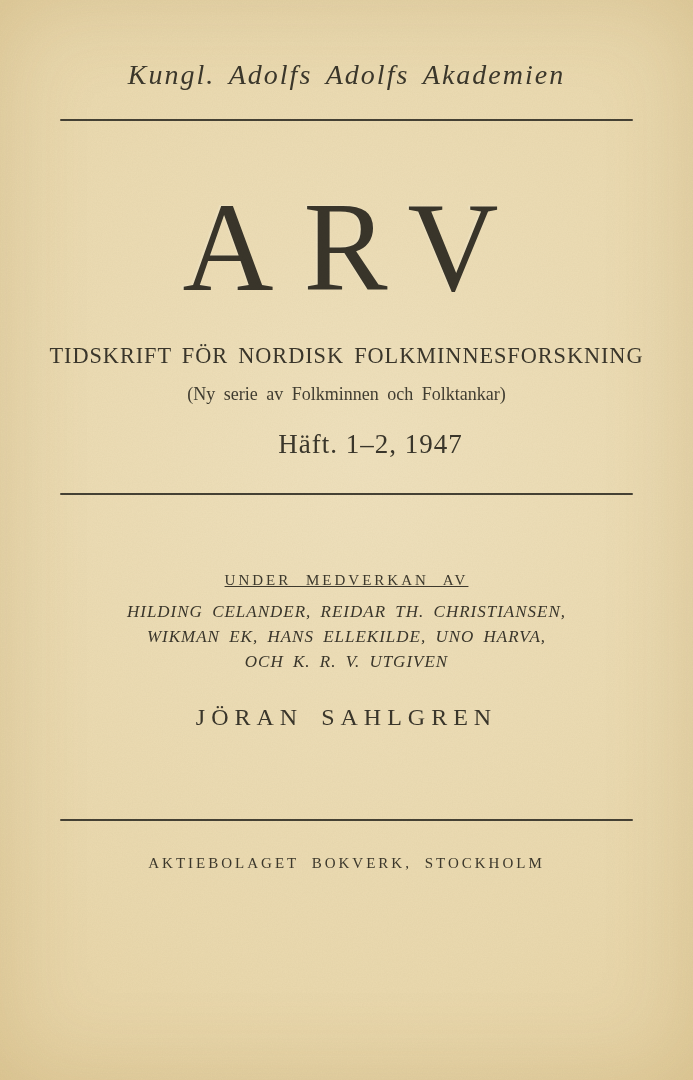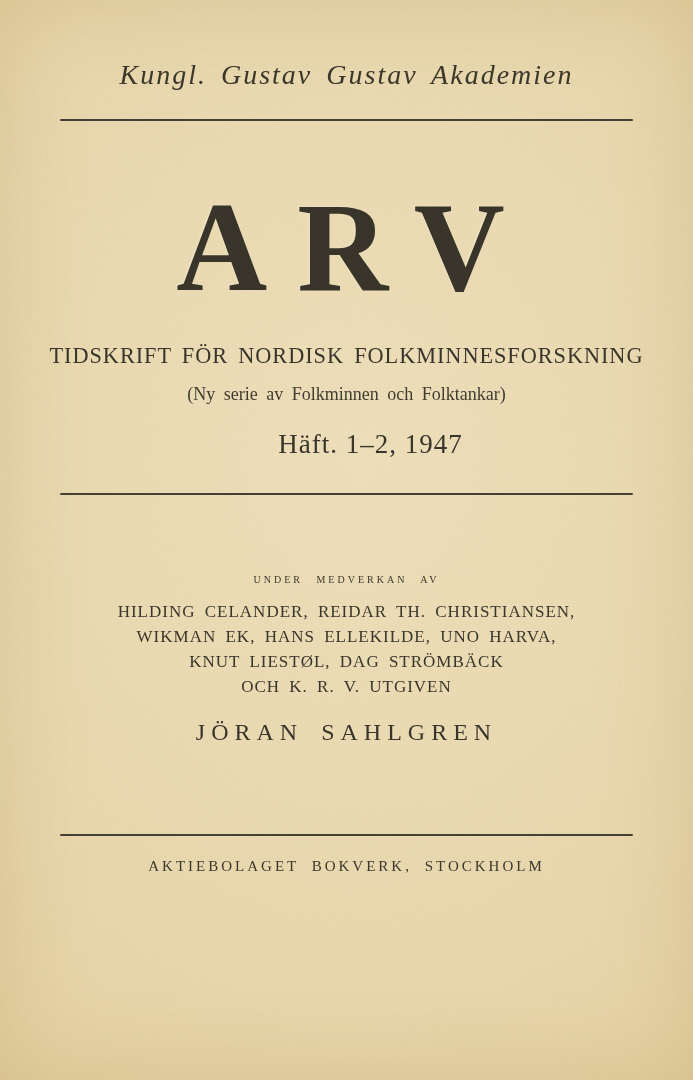--- a/index.html
+++ b/index.html
@@ -48,21 +48,21 @@
     word-spacing: 5px;
     color: #3b372b;
   }
   .rule-top { margin-top: 27px; }
   .arv {
     margin-top: 62px;
     font-size: 126px;
     line-height: 130px;
     letter-spacing: 30px;
     padding-left: 18px; 
-    font-weight: bold;
+    font-weight: normal;
     color: #39352a;
     text-shadow: -2px -1px 0 rgba(240, 230, 200, 0.55);
   }
   .subtitle {
     margin-top: 28px;
     font-size: 24px;
     line-height: 28px;
     letter-spacing: 1px;
     word-spacing: 4px;
     transform: scaleX(0.93);
@@ -79,82 +79,83 @@
   .issue {
     margin-top: 22px;
     font-size: 27px;
     line-height: 32px;
     letter-spacing: 1px;
     color: #3a362b;
     margin-left: 48px;
   }
   .rule-mid { margin-top: 33px; }
   .caps-small {
-    font-size: 10px;
+    font-size: 15px;
     line-height: 18px;
     letter-spacing: 3px;
     word-spacing: 8px;
     color: #3d392d;
+    text-decoration: underline;
   }
   .contrib-heading { margin-top: 76px; }
   .contributors {
     margin-top: 10px;
     font-size: 17px;
     line-height: 25px;
     letter-spacing: 1px;
     word-spacing: 4px;
     color: #3a362b;
+    font-style: italic;
   }
   .editor-heading { margin-top: 16px; }
   .editor-name {
-    margin-top: 18px;
+    margin-top: 28px;
     font-size: 24px;
     line-height: 30px;
     letter-spacing: 6px;
     word-spacing: 6px;
     color: #3a362b;
   }
   .rule-bottom { margin-top: 87px; }
   .publisher {
-    margin-top: 20px;
+    margin-top: 32px;
     font-size: 15px;
     line-height: 20px;
     letter-spacing: 3px;
     word-spacing: 6px;
     color: #3c382c;
     font-family: Liberation Serif, serif;
   }
 </style>
 </head>
 <body>
 
 <div class="page">
 
   <div class="content">
 
-    <div class="academy">Kungl. Gustav Gustav Akademien</div>
+    <div class="academy">Kungl. Adolfs Adolfs Akademien</div>
 
     <div class="rule rule-top"></div>
 
     <div class="arv">ARV</div>
 
     <div class="subtitle">TIDSKRIFT FÖR NORDISK FOLKMINNESFORSKNING</div>
 
     <div class="series-note">(Ny serie av Folkminnen och Folktankar)</div>
 
     <div class="issue">Häft. 1–2, 1947</div>
 
     <div class="rule rule-mid"></div>
 
     <div class="caps-small contrib-heading">UNDER MEDVERKAN AV</div>
 
     <div class="contributors">
       <div>HILDING CELANDER, REIDAR TH. CHRISTIANSEN,</div>
       <div>WIKMAN EK, HANS ELLEKILDE, UNO HARVA,</div>
-      <div>KNUT LIESTØL, DAG STRÖMBÄCK</div>
       <div>OCH K. R. V. UTGIVEN</div>
     </div>
 
 
     <div class="editor-name">JÖRAN SAHLGREN</div>
 
     <div class="rule rule-bottom"></div>
 
     <div class="publisher">AKTIEBOLAGET BOKVERK, STOCKHOLM</div>
 

